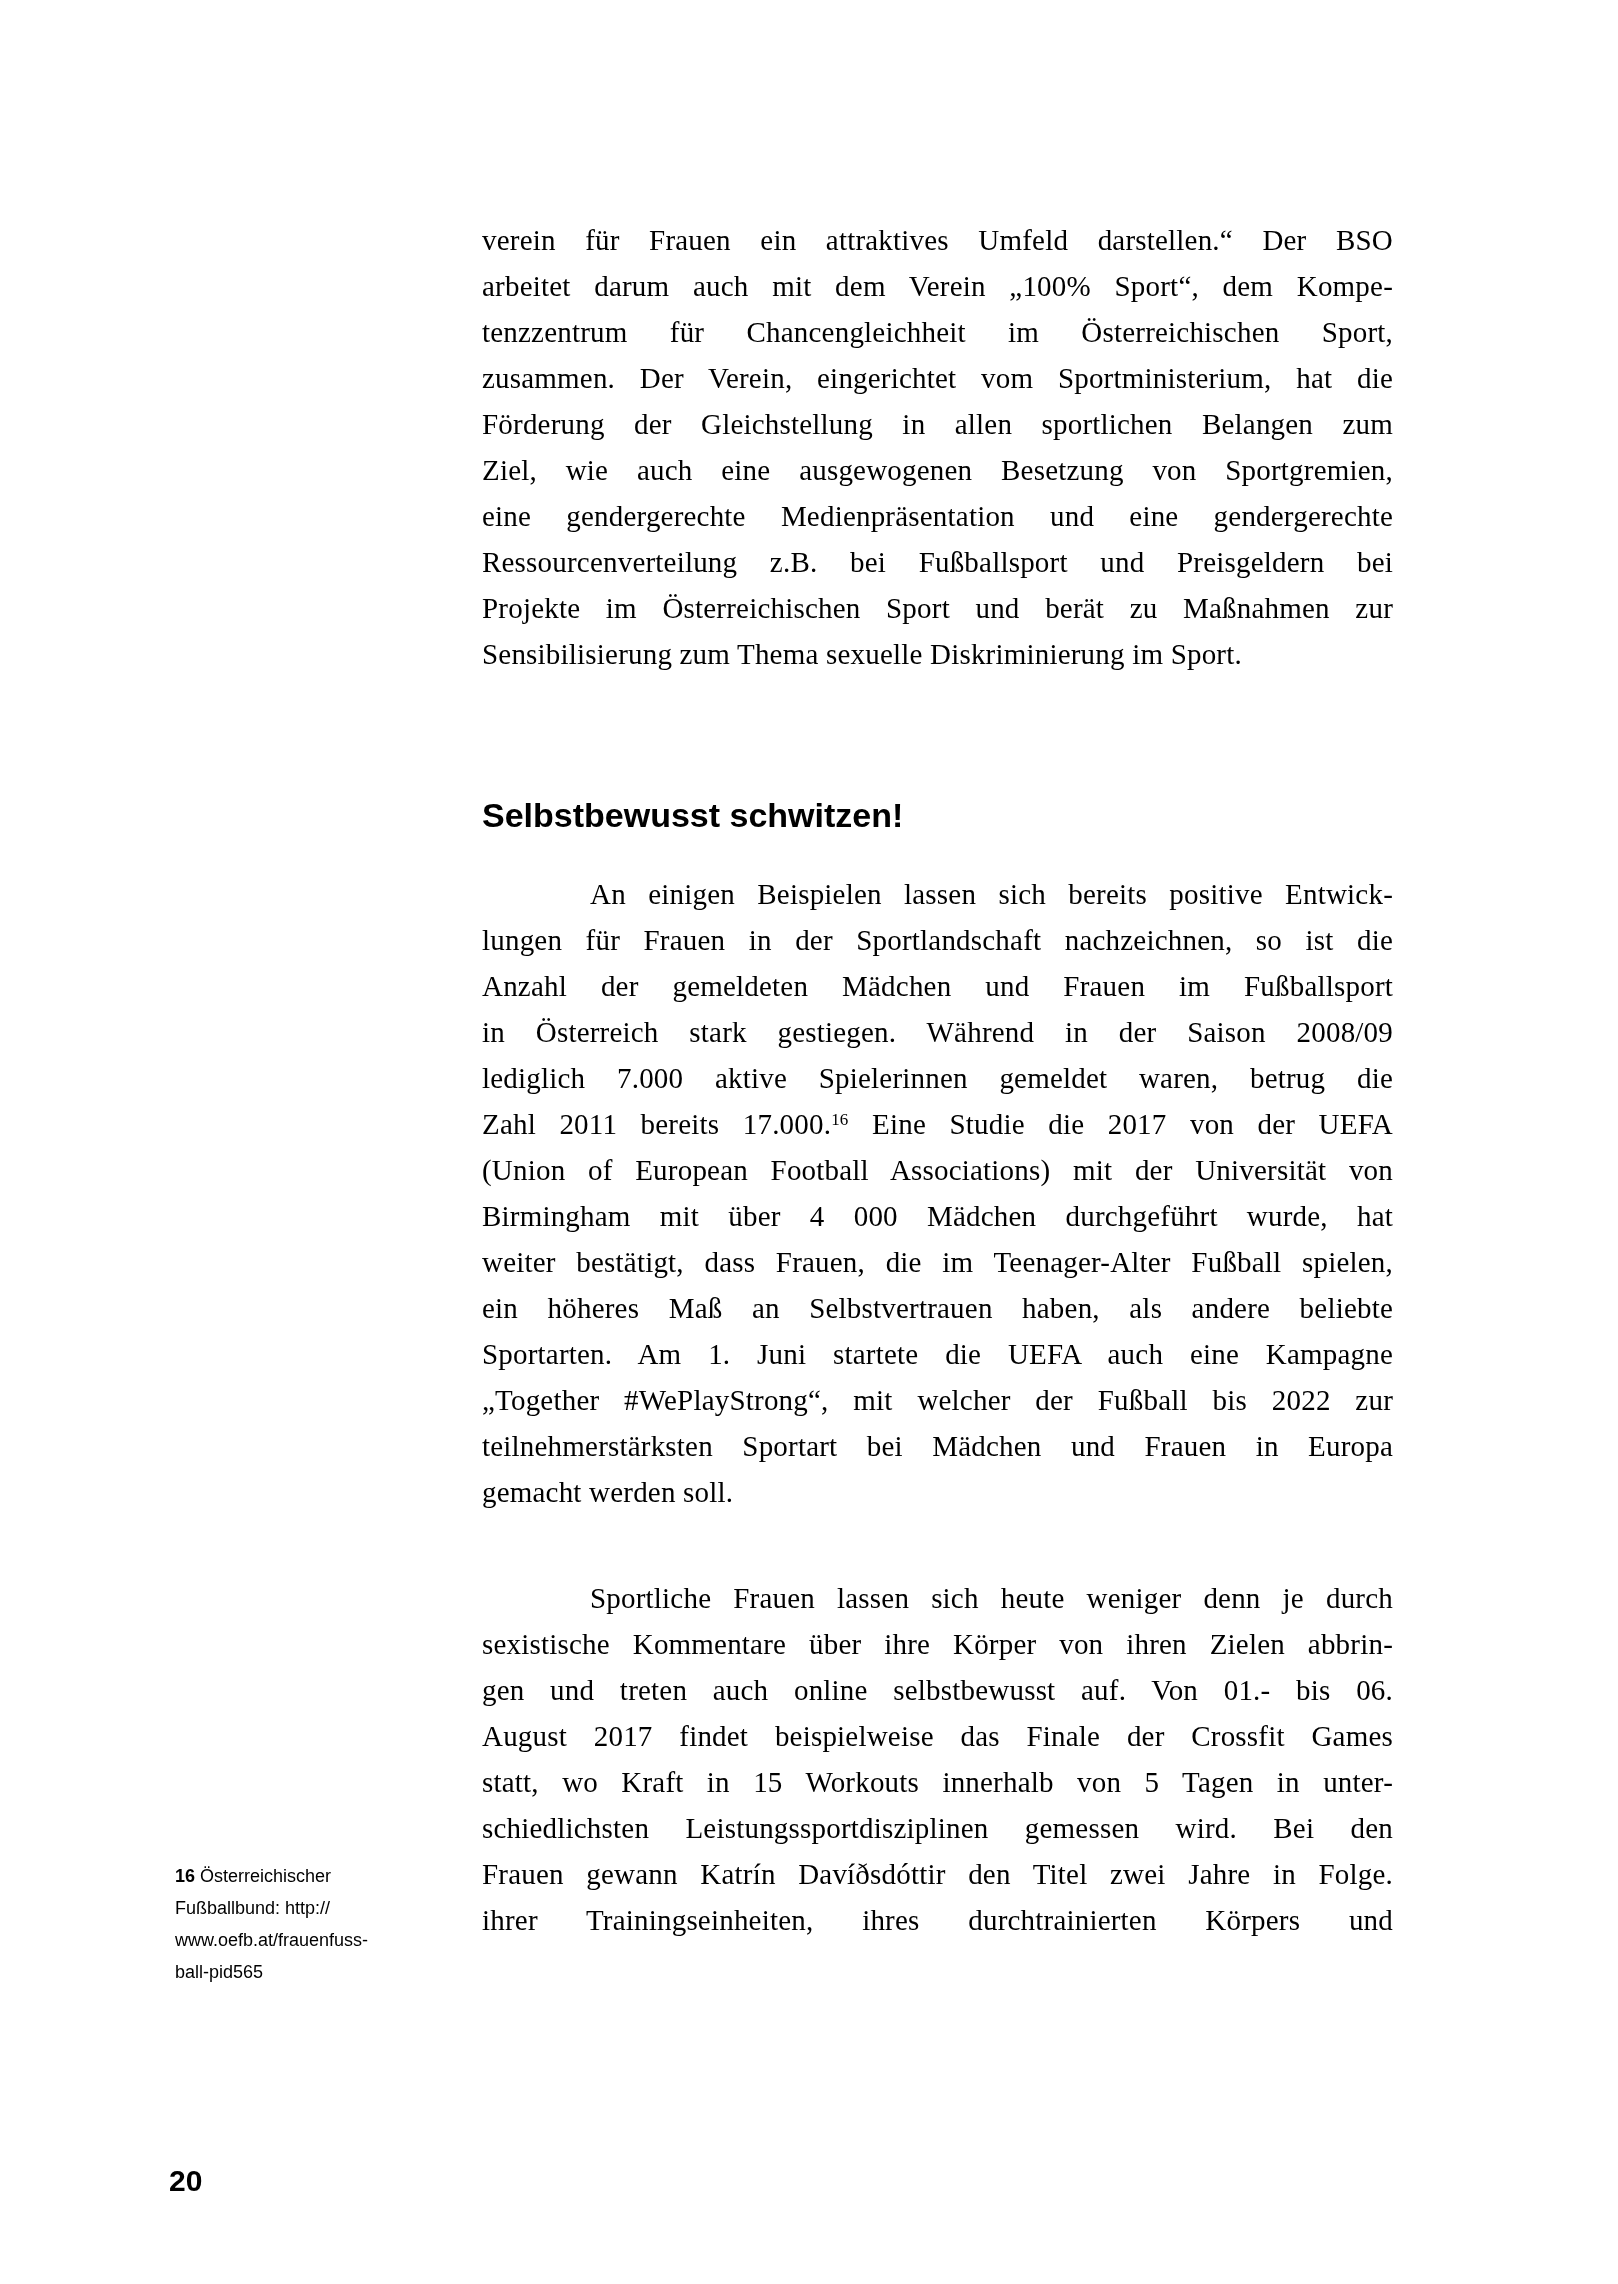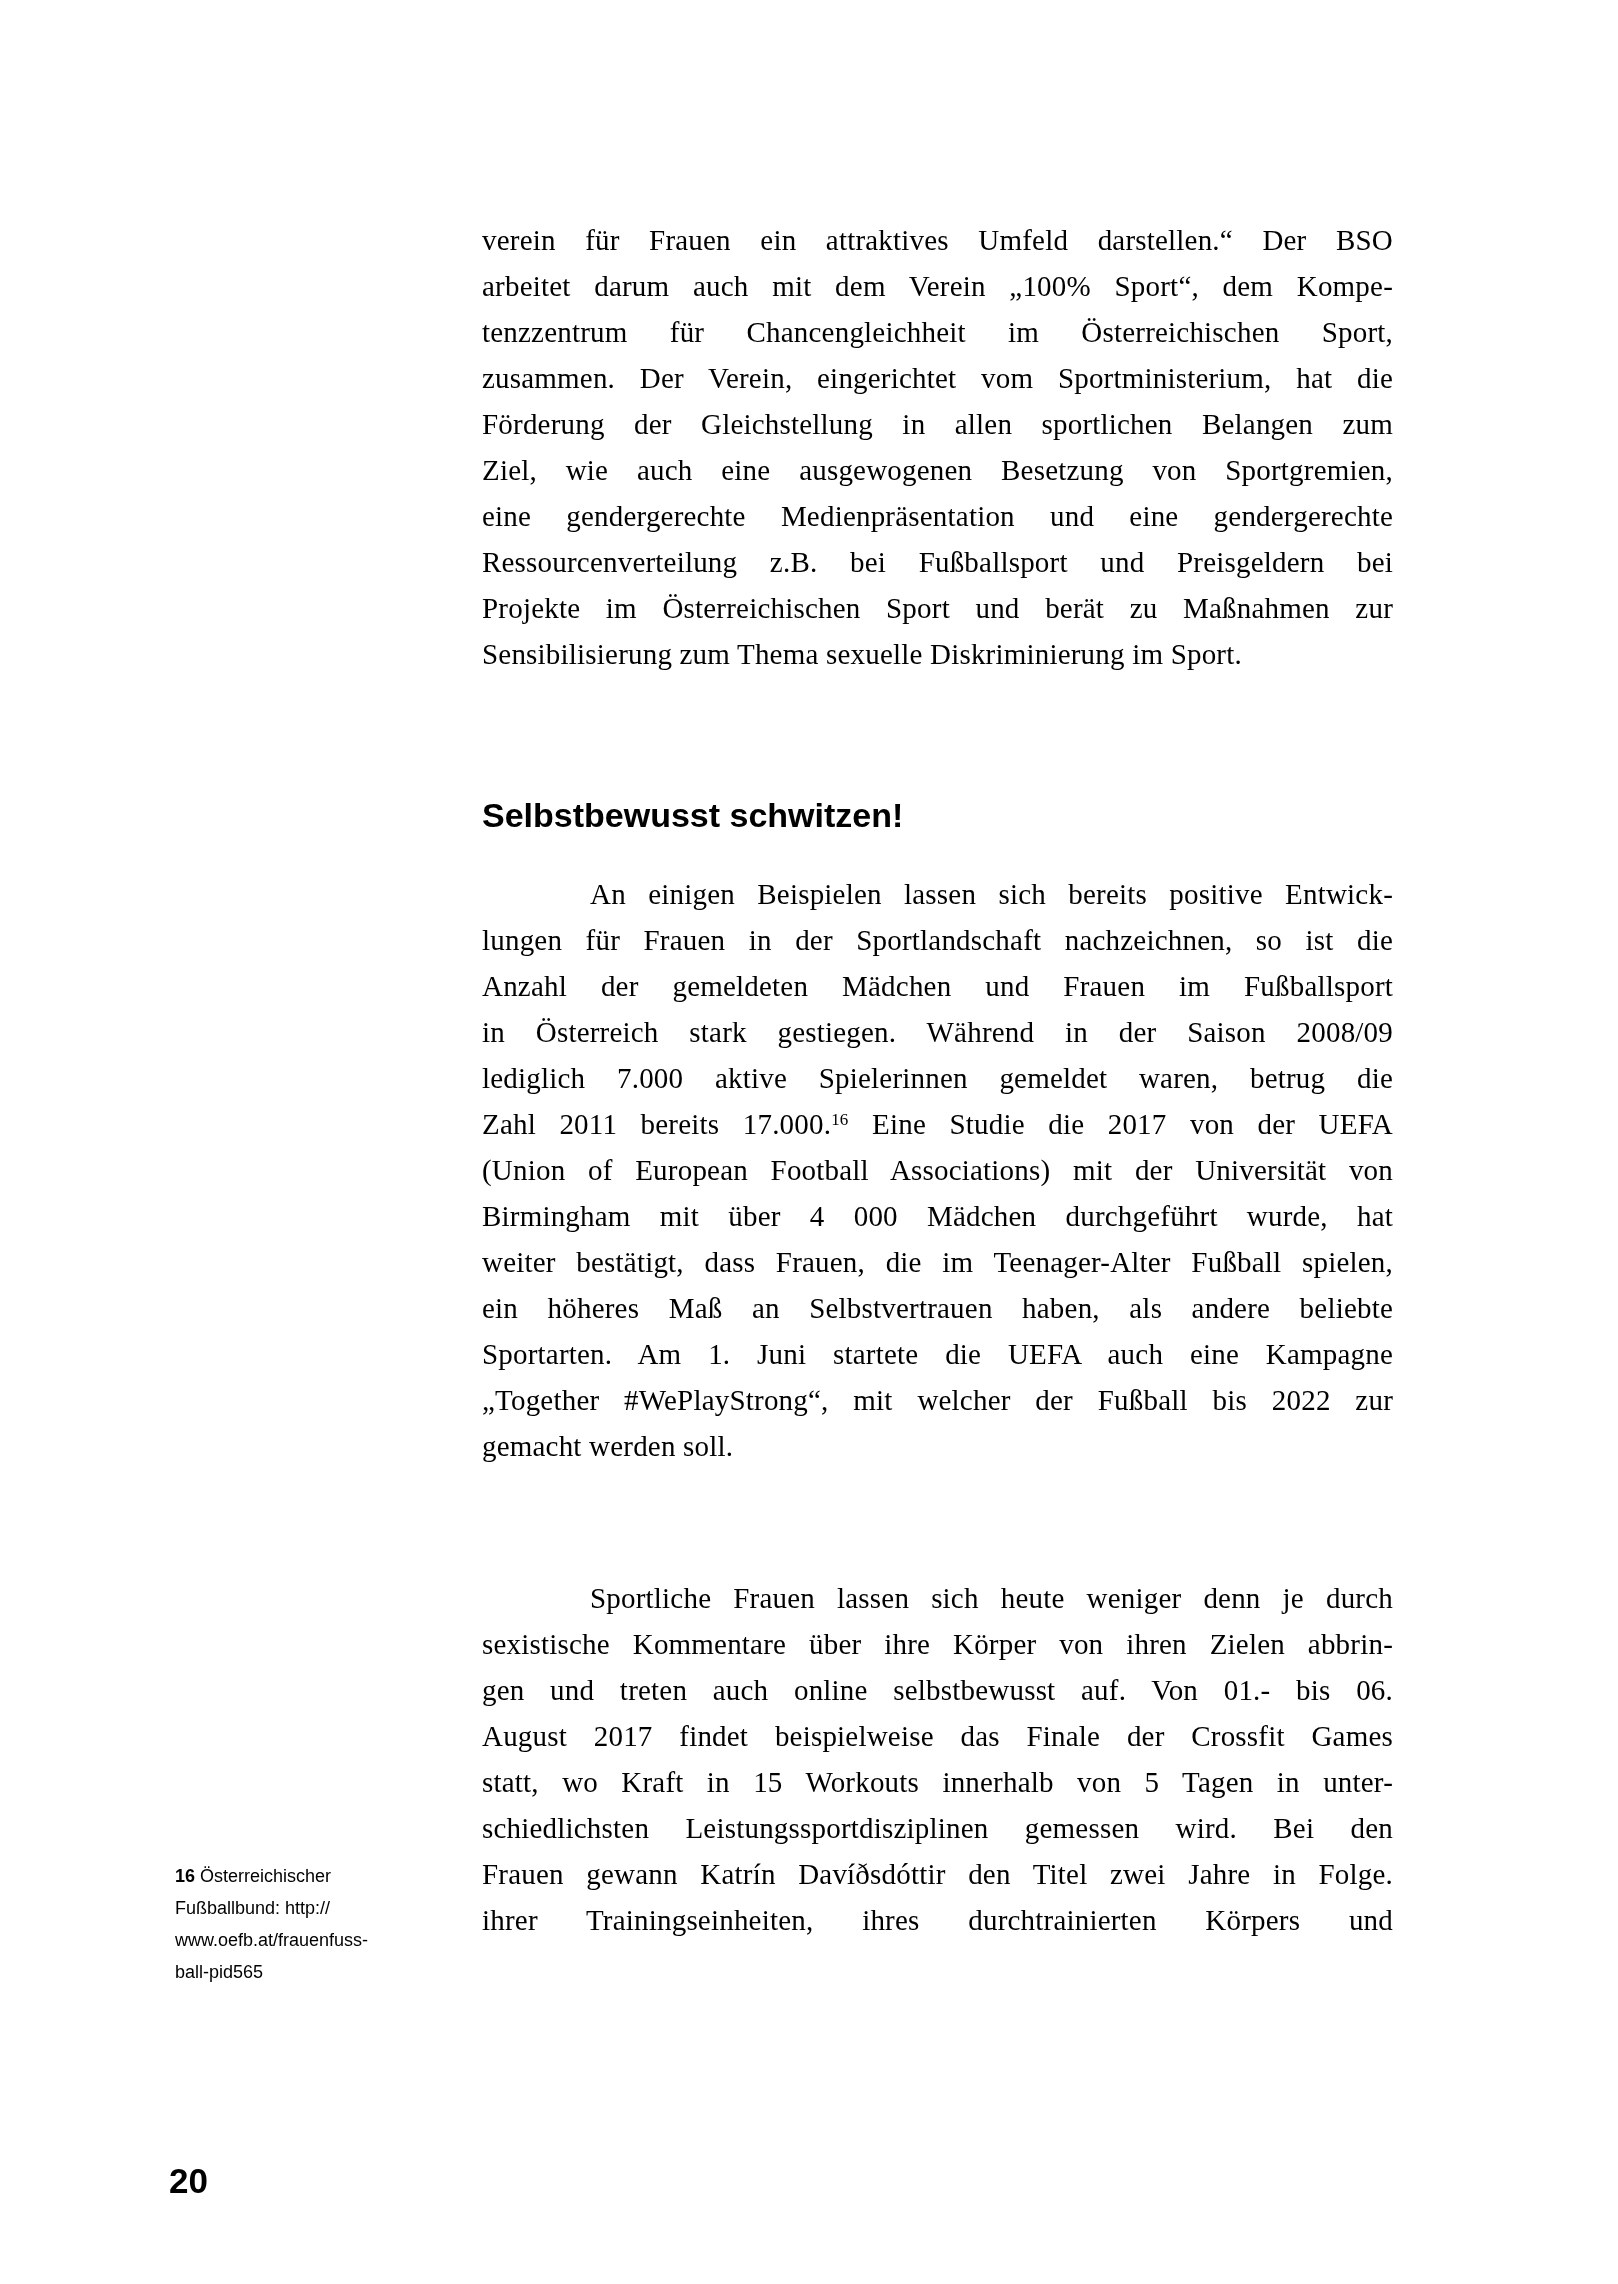--- a/index.html
+++ b/index.html
@@ -71,21 +71,21 @@
     color:#000000;
   }
   .fn-line{height:32px;}
   .fn-marker{font-weight:bold;}
   .page-number{
     position:absolute;
     left:169px;
     top:2165px;
     font-family:"Liberation Sans", sans-serif;
     font-weight:bold;
-    font-size:35px;
+    font-size:30px;
     line-height:32px;
     color:#000000;
   }
 </style>
 </head>
 <body>
 
 <div class="page">
 
   <div class="text-column">
@@ -111,20 +111,21 @@
       <div class="ln">Anzahl der gemeldeten Mädchen und Frauen im Fußballsport</div>
       <div class="ln">in Österreich stark gestiegen. Während in der Saison 2008/09</div>
       <div class="ln">lediglich 7.000 aktive Spielerinnen gemeldet waren, betrug die</div>
       <div class="ln"><span>Zahl 2011 bereits 17.000.</span><sup class="fnref">16</sup><span> Eine Studie die 2017 von der UEFA</span></div>
       <div class="ln">(Union of European Football Associations) mit der Universität von</div>
       <div class="ln">Birmingham mit über 4 000 Mädchen durchgeführt wurde, hat</div>
       <div class="ln">weiter bestätigt, dass Frauen, die im Teenager-Alter Fußball spielen,</div>
       <div class="ln">ein höheres Maß an Selbstvertrauen haben, als andere beliebte</div>
       <div class="ln">Sportarten. Am 1. Juni startete die UEFA auch eine Kampagne</div>
       <div class="ln">„Together #WePlayStrong“, mit welcher der Fußball bis 2022 zur</div>
+      <div class="ln">teilnehmerstärksten Sportart bei Mädchen und Frauen in Europa</div>
       <div class="ln last">gemacht werden soll.</div>
     </section>
 
     <section class="para para-3">
       <div class="ln indent">Sportliche Frauen lassen sich heute weniger denn je durch</div>
       <div class="ln">sexistische Kommentare über ihre Körper von ihren Zielen abbrin-</div>
       <div class="ln">gen und treten auch online selbstbewusst auf. Von 01.- bis 06.</div>
       <div class="ln">August 2017 findet beispielweise das Finale der Crossfit Games</div>
       <div class="ln">statt, wo Kraft in 15 Workouts innerhalb von 5 Tagen in unter-</div>
       <div class="ln">schiedlichsten Leistungssportdisziplinen gemessen wird. Bei den</div>

